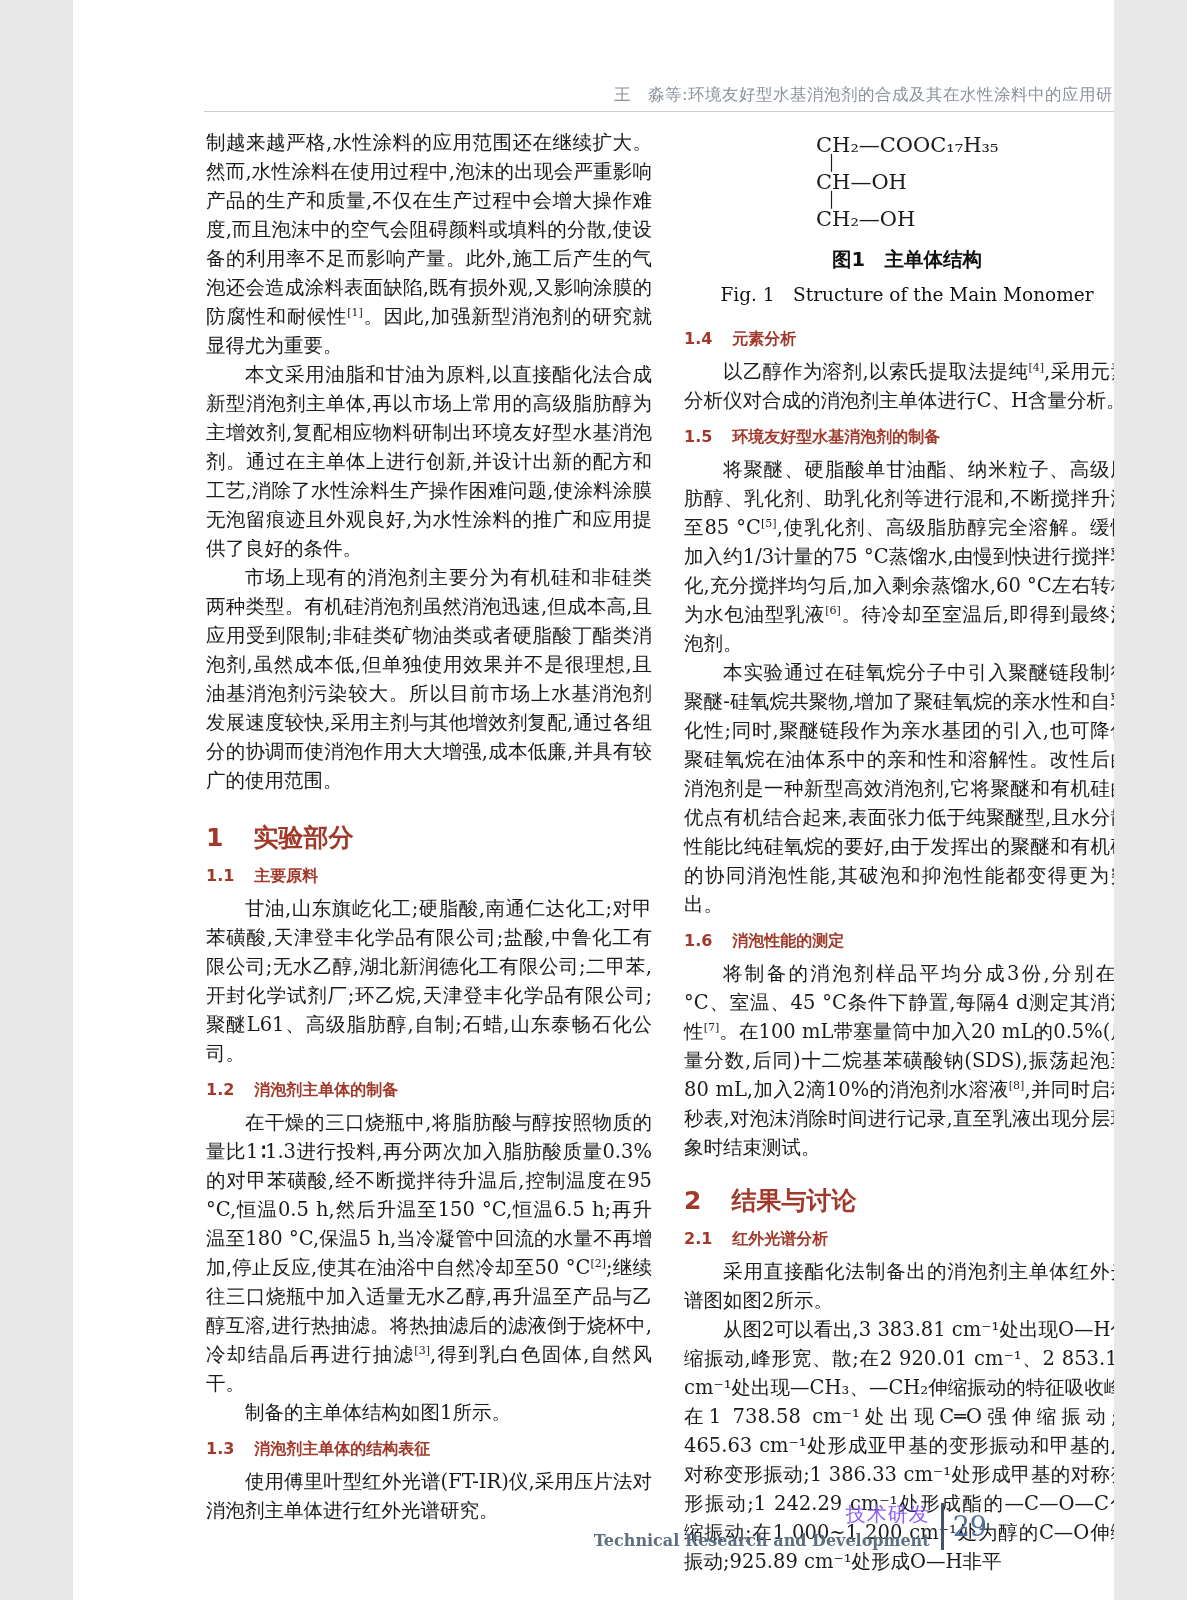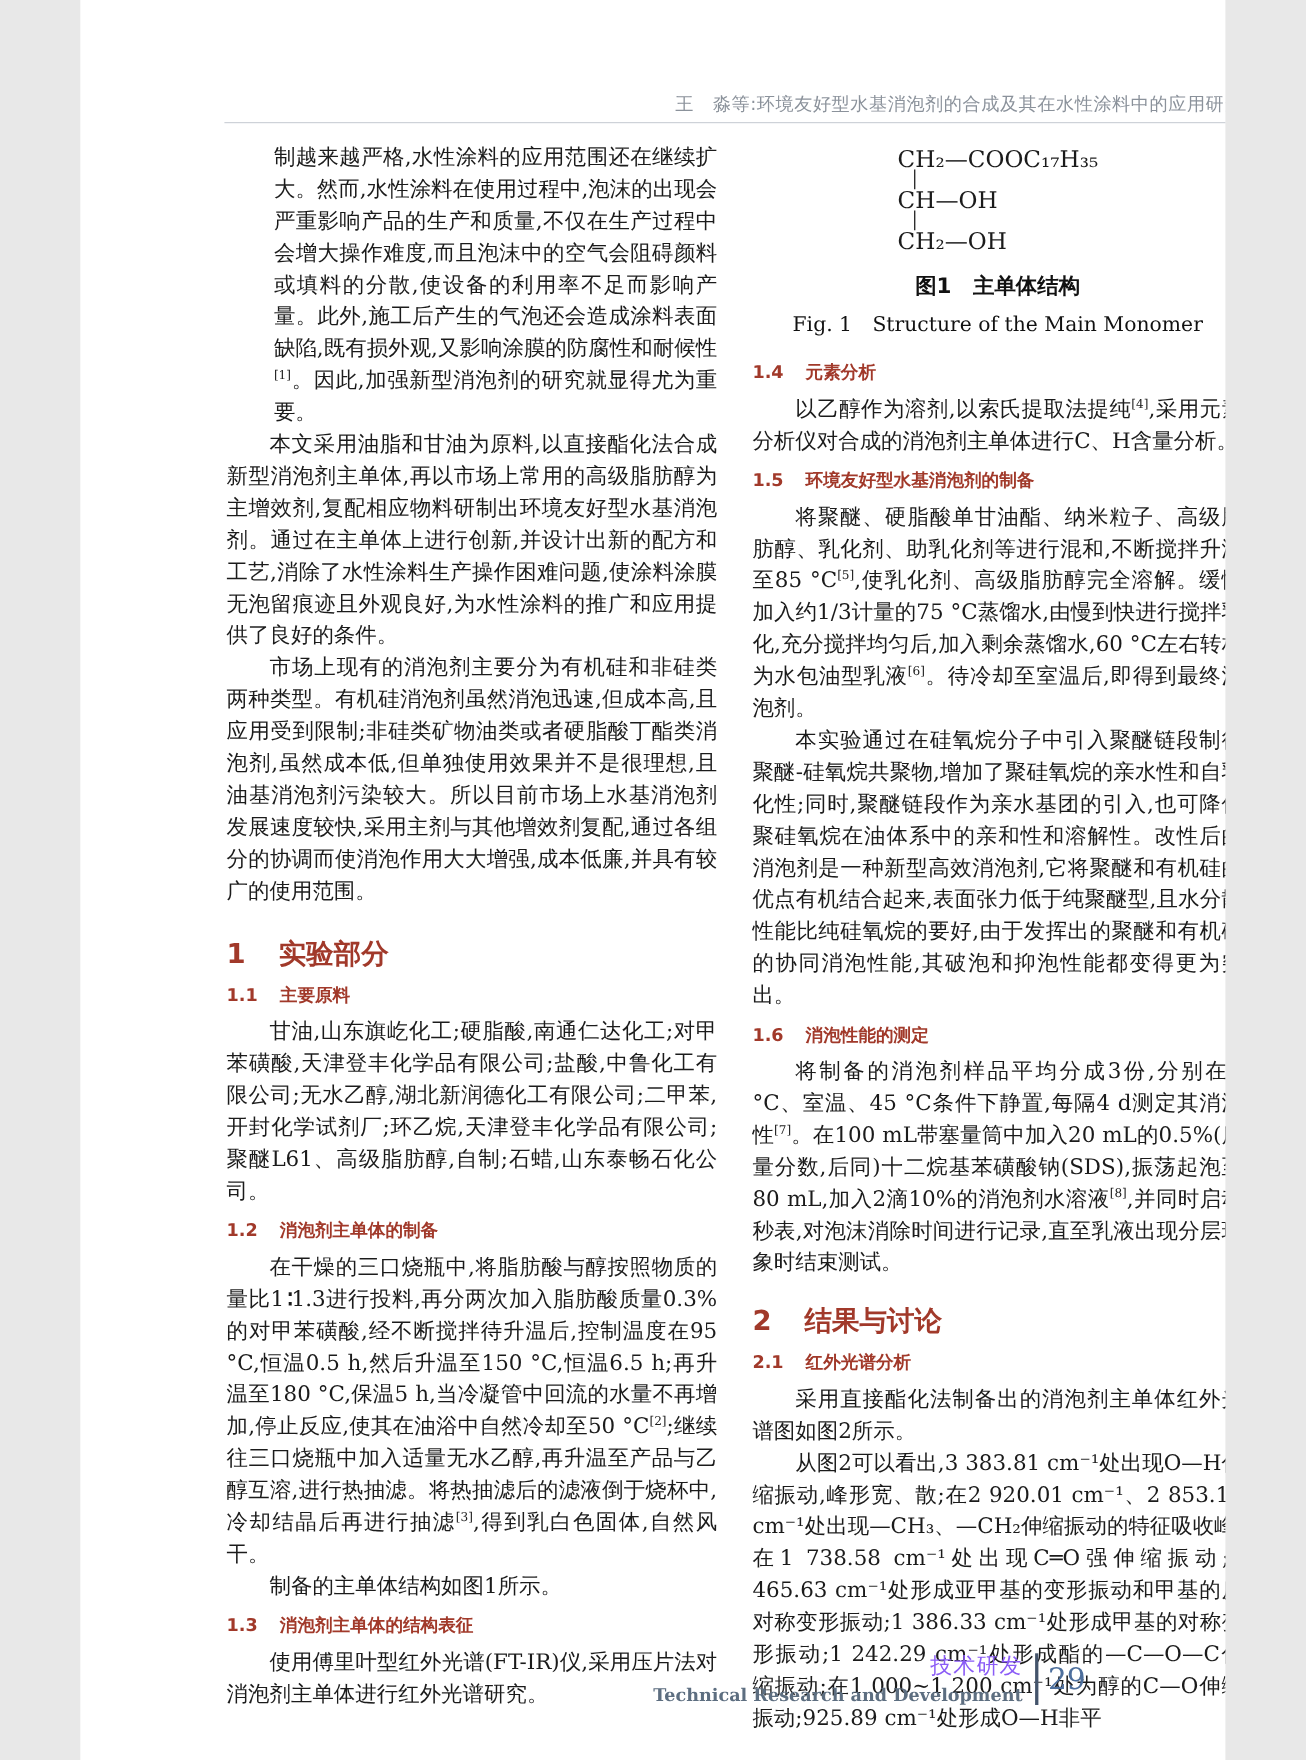--- a/index.html
+++ b/index.html
@@ -28,21 +28,21 @@
     position:absolute;top:128px;left:133px;width:924px;
     display:flex;gap:32px;
   }
   .col{width:446px;}
   .col p{
     margin:0;
     font-size:19.5px;line-height:29px;
     text-align:justify;text-justify:inter-character;
     text-indent:2em;
   }
-  .col p.noindent{text-indent:0;margin-left:43px;}
+  .col p.noindent{text-indent:0;}
   sup{font-size:11px;vertical-align:super;line-height:0;}
   
   .h-main{
     display:flex;align-items:baseline;
     font-family:"DejaVu Sans", sans-serif;font-weight:bold;
     color:#a1392a;font-size:25px;
     margin:26px 0 12px 0;
   }
   .h-main .num{margin-right:30px;}
   .h-sub{

